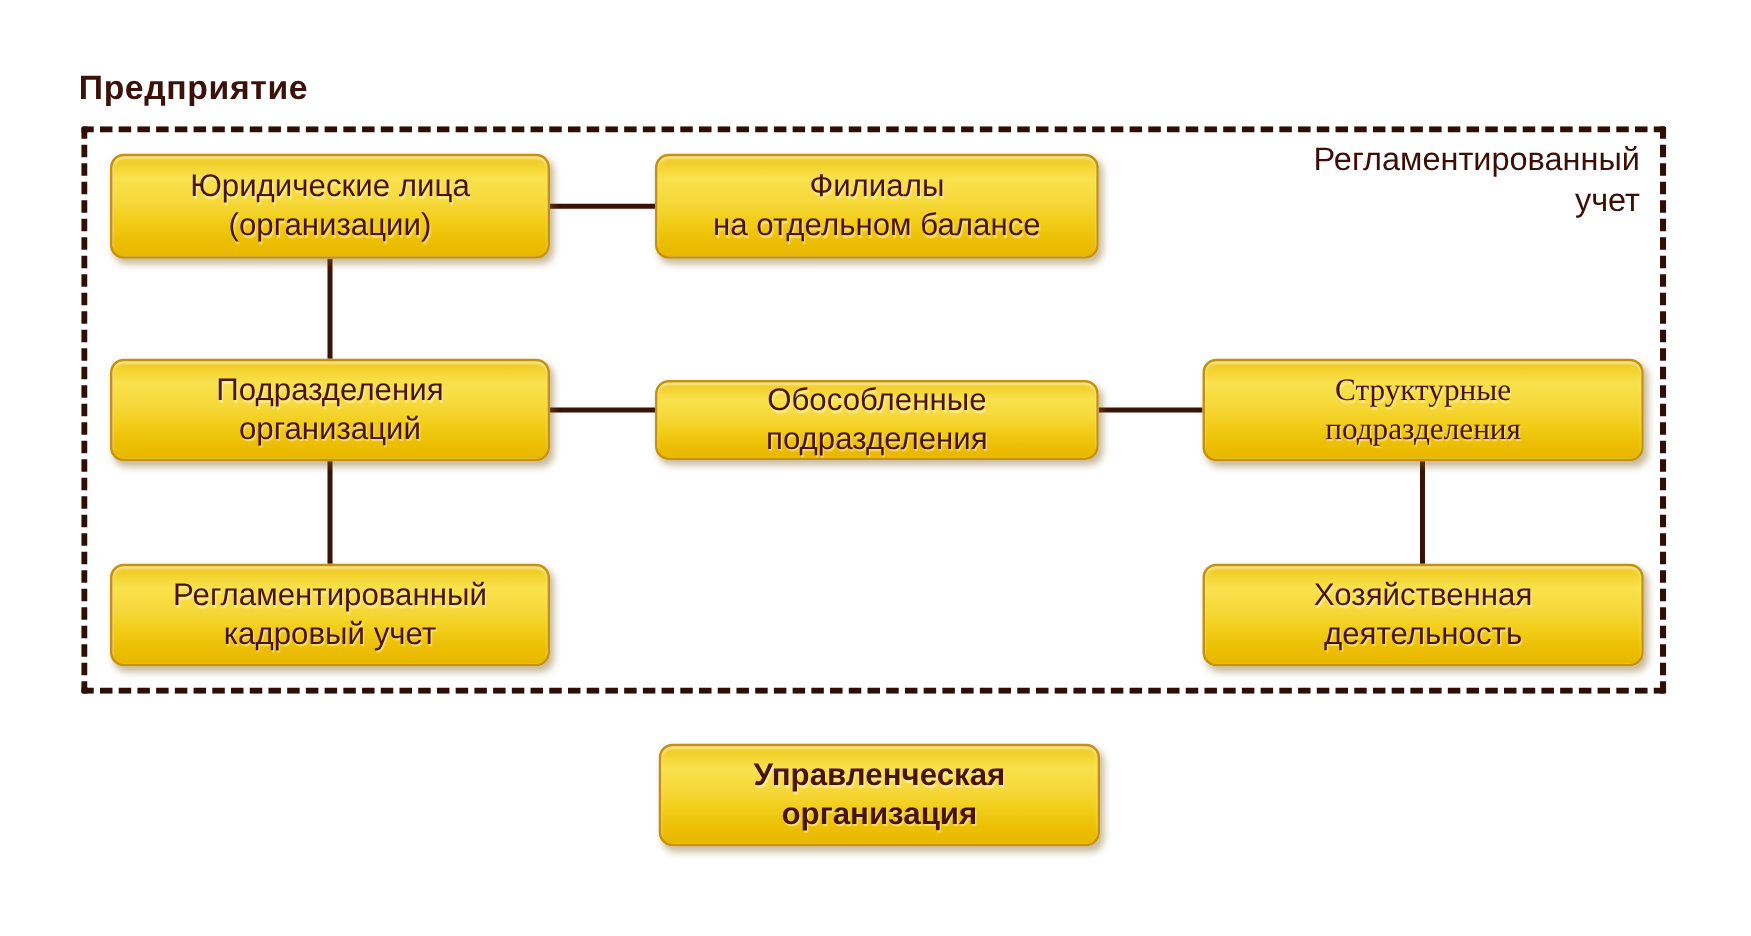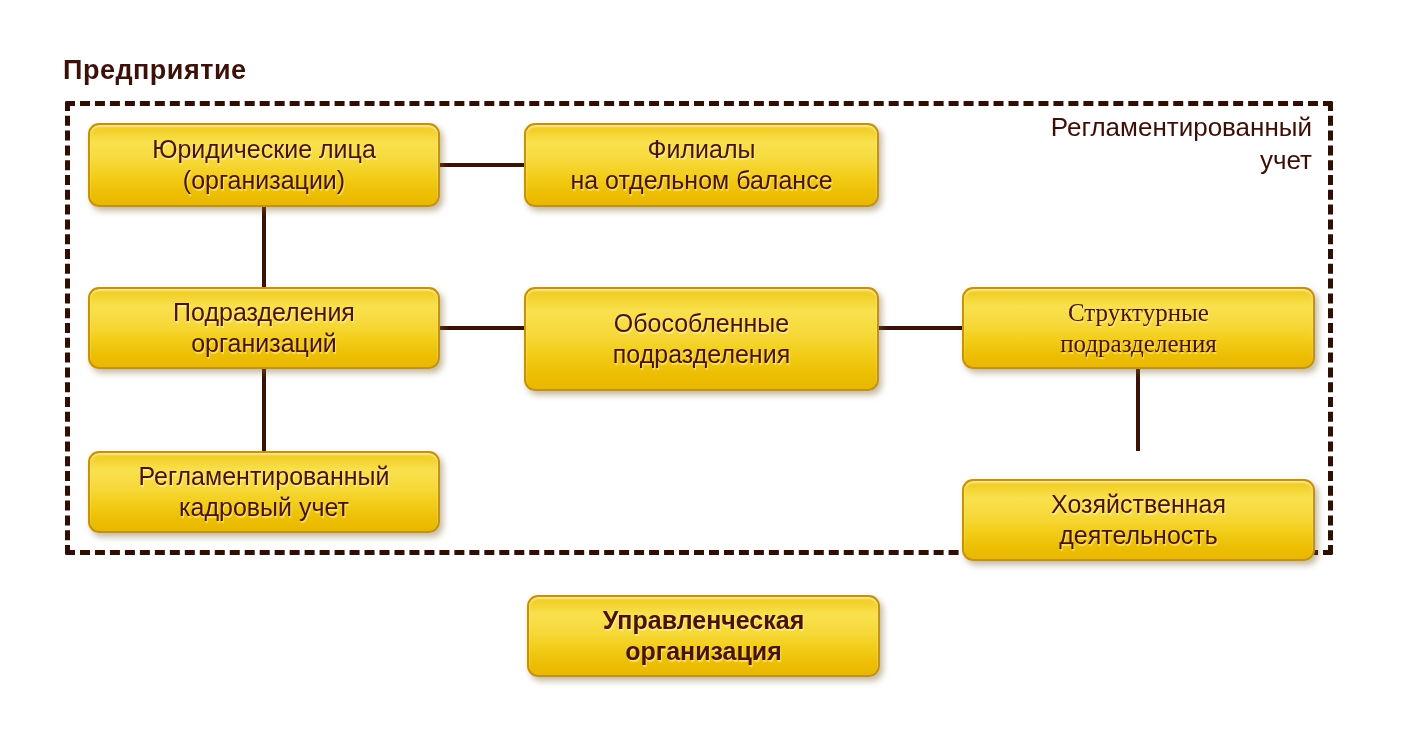--- a/index.html
+++ b/index.html
@@ -70,24 +70,24 @@
     text-shadow: 1px 2px 1px rgba(255, 255, 246, 0.5);
   }
   .connector {
     position: absolute;
     background: #3a1206;
   }
   
   .n-legal        { left: 88px;  top: 123px; width: 352px; height: 84px; }
   .n-branches     { left: 524px; top: 123px; width: 355px; height: 84px; }
   .n-orgdep       { left: 88px;  top: 287px; width: 352px; height: 82px; }
-  .n-separate     { left: 524px; top: 287px; width: 355px; height: 104px; }
+  .n-separate     { left: 524px; top: 304px; width: 355px; height: 64px; }
   .n-structural   { left: 962px; top: 287px; width: 353px; height: 82px; font-family: Liberation Serif, serif; }
   .n-reghr        { left: 88px;  top: 451px; width: 352px; height: 82px; }
-  .n-business     { left: 962px; top: 451px; width: 353px; height: 82px; margin-top: 28px; }
+  .n-business     { left: 962px; top: 451px; width: 353px; height: 82px; }
   .n-management   { left: 527px; top: 595px; width: 353px; height: 82px; font-weight: bold; }
   
   .c-h1 { left: 440px; top: 163px; width: 84px; height: 4px; }
   .c-v1 { left: 262px; top: 207px; width: 4px;  height: 80px; }
   .c-h2 { left: 440px; top: 326px; width: 84px; height: 4px; }
   .c-h3 { left: 879px; top: 326px; width: 83px; height: 4px; }
   .c-v2 { left: 262px; top: 369px; width: 4px;  height: 82px; }
   .c-v3 { left: 1136px; top: 369px; width: 4px; height: 82px; }
 </style>
 </head>

